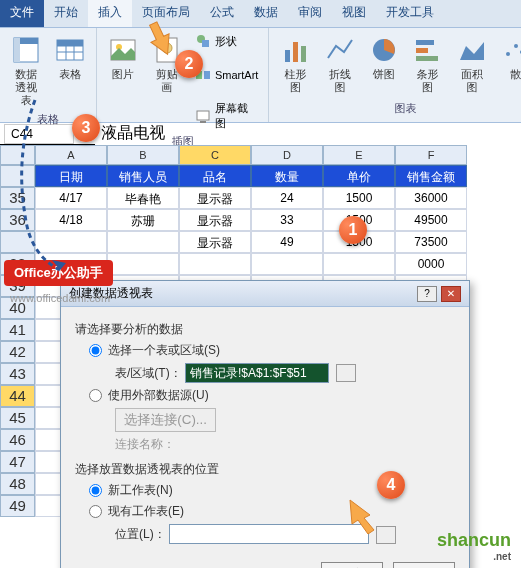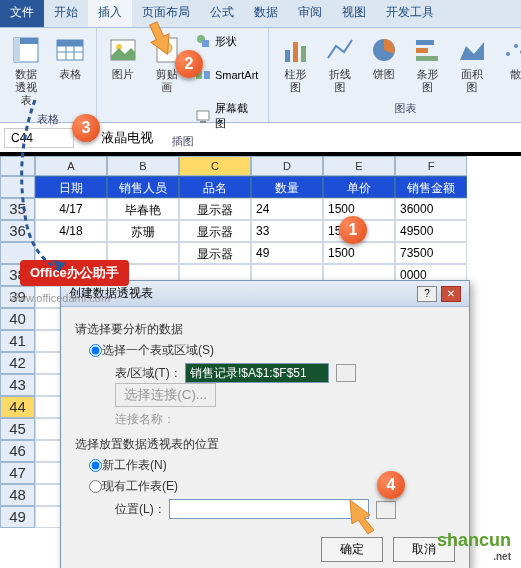--- a/index.html
+++ b/index.html
@@ -17,54 +17,54 @@
 .grp-label{text-align:center;font-size:11px;color:#446;padding:2px 0}
 .grp-items{display:flex;gap:4px;flex:1}
 .btn-lg{display:flex;flex-direction:column;align-items:center;justify-content:flex-start;padding:2px 4px;cursor:pointer;min-width:36px}
 .btn-lg .ico{width:32px;height:32px;display:flex;align-items:center;justify-content:center}
 .btn-lg .lbl{font-size:11px;text-align:center;color:#333;margin-top:2px;line-height:1.2}
 .smallcol{display:flex;flex-direction:column;gap:16px;font-size:11px}
 .smallbtn{display:flex;align-items:center;gap:4px;padding:1px 4px;cursor:pointer}
 .sico{width:16px;height:16px}
 
 
-.fbar{display:flex;height:33px;border-bottom:4px solid #000000;align-items:center}
+.fbar{display:flex;height:22px;border-bottom:1px solid #000000;align-items:center}
 .namebox{width:70px;border:1px solid #ccc;margin:2px 4px;padding:2px 6px;font-size:12px;background:#fff}
 .fx{color:#666;padding:0 4px;font-style:italic}
-.fxinput{flex:1;border:none;padding:2px 6px;font-size:13px}
+.fxinput{flex:1;border:none;padding:2px 6px;font-size:16px}
 
 
 .grid{position:relative}
 .colhdrs{display:flex;height:20px}
 .rowhdr,.colhdr{background:#e4ecf7;border:1px solid #9eb6ce;font-size:11px;text-align:center;line-height:18px;color:#333}
 .colhdr{flex:0 0 72px}
 .colhdr.sel{background:#ffd966}
 .rowblk{display:flex;height:22px}
 .rowhdr{flex:0 0 35px;font-size:15px;line-height:20px}
 .cell{flex:0 0 72px;border:1px solid #d0d7e5;font-size:12px;padding:3px 4px;background:#fff;text-align:center}
 .cell.hdr{background:#1d4ed8;color:#fff;border:1px solid #3b6ca8}
-.cell.right{text-align:left}
+.cell.right{text-align:center}
 .corner{flex:0 0 35px;background:#e4ecf7;border:1px solid #9eb6ce}
 .rowhdr.sel{background:#ffd966}
 
 
 .callout{position:absolute;width:28px;height:28px;border-radius:50%;background:radial-gradient(circle at 30% 30%,#ff8a5c,#e04a1a);color:#fff;font-weight:bold;font-size:16px;display:flex;align-items:center;justify-content:center;box-shadow:0 2px 4px rgba(0,0,0,.4);z-index:50}
 .arrow-orange{position:absolute;z-index:49}
 .tag{position:absolute;background:#d9261c;color:#fff;font-size:13px;font-weight:bold;padding:4px 10px;border-radius:4px;z-index:40}
 .wm{position:absolute;color:#999;font-size:11px;z-index:39}
 
 
 .dialog{position:absolute;left:60px;top:280px;width:410px;background:#f0f0f0;border:1px solid #7a98b5;box-shadow:3px 3px 8px rgba(0,0,0,.3);z-index:30}
 .dlg-title{background:linear-gradient(#e8eef8,#cad8ea);padding:4px 8px;font-size:12px;display:flex;justify-content:space-between;align-items:center;border-bottom:1px solid #a6bfde}
 .dlg-ctrl{display:flex;gap:4px}
 .dlg-ctrl span{width:20px;height:16px;border:1px solid #888;background:#eee;font-size:10px;text-align:center;line-height:14px}
 .dlg-ctrl .close{background:#c94f3d;color:#fff;border-color:#a03020}
 .dlg-body{padding:10px 14px;font-size:12px;color:#333}
 .dlg-body .sect{margin:4px 0}
-.dlg-body label{display:flex;margin:4px 0 4px 14px}
+.dlg-body label{display:flex;gap:6px;margin:4px 0 4px 14px}
 .dlg-body input[type=text]{border:1px solid #7a98b5;padding:2px 4px;font-size:12px}
 .refbtn{width:20px;height:18px;border:1px solid #999;background:#eee;display:inline-block;margin-left:4px;vertical-align:middle}
 .dlg-btns{display:flex;justify-content:flex-end;gap:10px;padding:8px 14px}
 .dlg-btns button{padding:3px 18px;border:1px solid #888;background:#f4f4f4;font-size:12px;cursor:pointer}
 .disabled{color:#999}
 
 .dashed-arrow{position:absolute;z-index:45;pointer-events:none}
 
 .watermark2{position:absolute;bottom:6px;right:10px;font-size:18px;font-weight:bold;z-index:60}
 .watermark2 .g{color:#5aa02c}
@@ -407,21 +407,21 @@
 <div class="callout" style="left:175px;top:50px">2</div>
 
 <svg class="dashed-arrow" style="left:10px;top:95px" width="70" height="190">
 <path d="M25 5 Q 5 60 15 120 Q 20 160 50 175" fill="none" stroke="#2a579a" stroke-width="3" stroke-dasharray="5 4"></path>
 <path d="M50 175 L42 165 L56 168 Z" fill="#2a579a"></path>
 </svg>
 <div class="callout" style="left:72px;top:114px">3</div>
 
 <div class="callout" style="left:339px;top:216px">1</div>
 
-<div class="tag" style="left:20px;top:260px">Office办公助手</div>
+<div class="tag" style="left:4px;top:260px">Office办公助手</div>
 <div class="wm" style="left:10px;top:292px">www.officedami.com</div>
 
 <div class="dialog">
   <div class="dlg-title">
     <span>创建数据透视表</span>
     <div class="dlg-ctrl">
       <span>?</span>
       <span class="close">✕</span>
     </div>
   </div>
@@ -429,20 +429,24 @@
     <div class="sect">请选择要分析的数据</div>
     <label>
         <input type="radio" checked="" style=""> 
         <span>选择一个表或区域(S)</span>
       </label>
     <div style="margin-left:40px">
       <span>表/区域(T)：</span>
       <input type="text" style="width: 144px; background: #14532d; color: rgb(255, 255, 255);" value="销售记录!$A$1:$F$51">
       <span class="refbtn"></span>
     </div>
+    <label>
+        <input type="radio" style=""> 
+        <span>使用外部数据源(U)</span>
+      </label>
     <div style="margin-left:40px">
       <button class="disabled" style="padding:2px 8px;border:1px solid #bbb;background:#eee">选择连接(C)...</button>
       <div class="disabled" style="margin-top:4px">连接名称：</div>
     </div>
     <div class="sect" style="margin-top:8px">选择放置数据透视表的位置</div>
     <label>
         <input type="radio" checked="" style=""> 
         <span>新工作表(N)</span>
       </label>
     <label>

